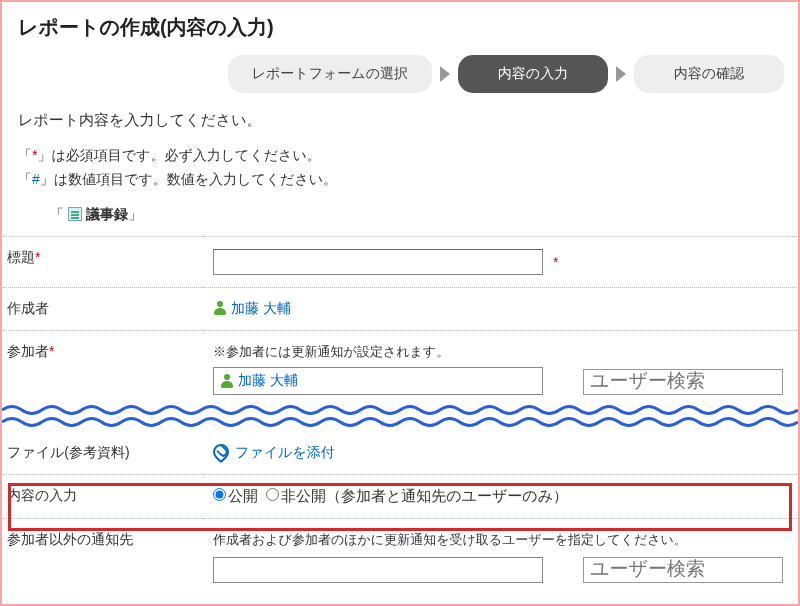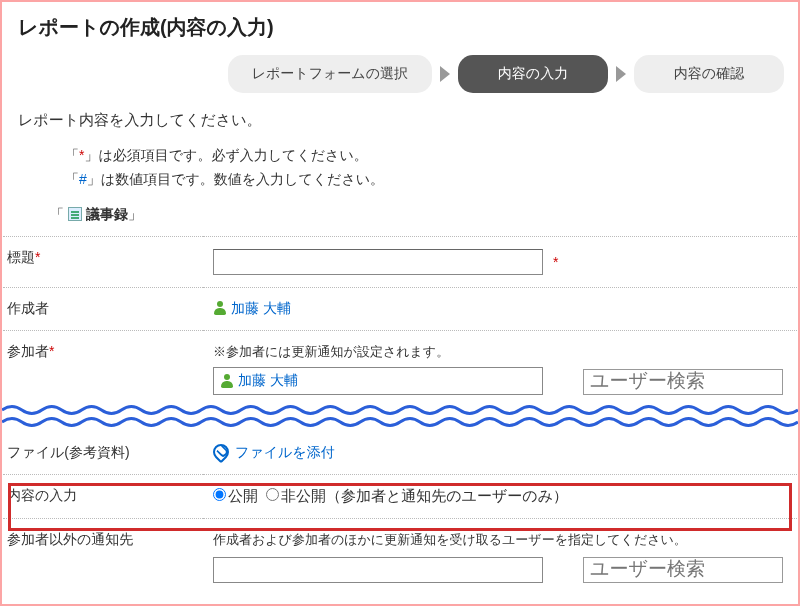--- a/index.html
+++ b/index.html
@@ -52,21 +52,20 @@
   .instructions {
     padding: 8px 16px 4px;
     font-size: 15px;
     color: #333;
   }
   .hints {
     padding: 10px 16px 0;
     font-size: 14px;
     line-height: 1.7;
     color: #333;
-    margin-left: 47px;
   }
   .req-star { color: #c00; }
   .num-hash { color: #06c; }
   .form-name-row {
     padding: 14px 16px 4px;
     font-size: 14px;
     margin-left: 32px;
   }
   .form-icon {
     display: inline-block;

